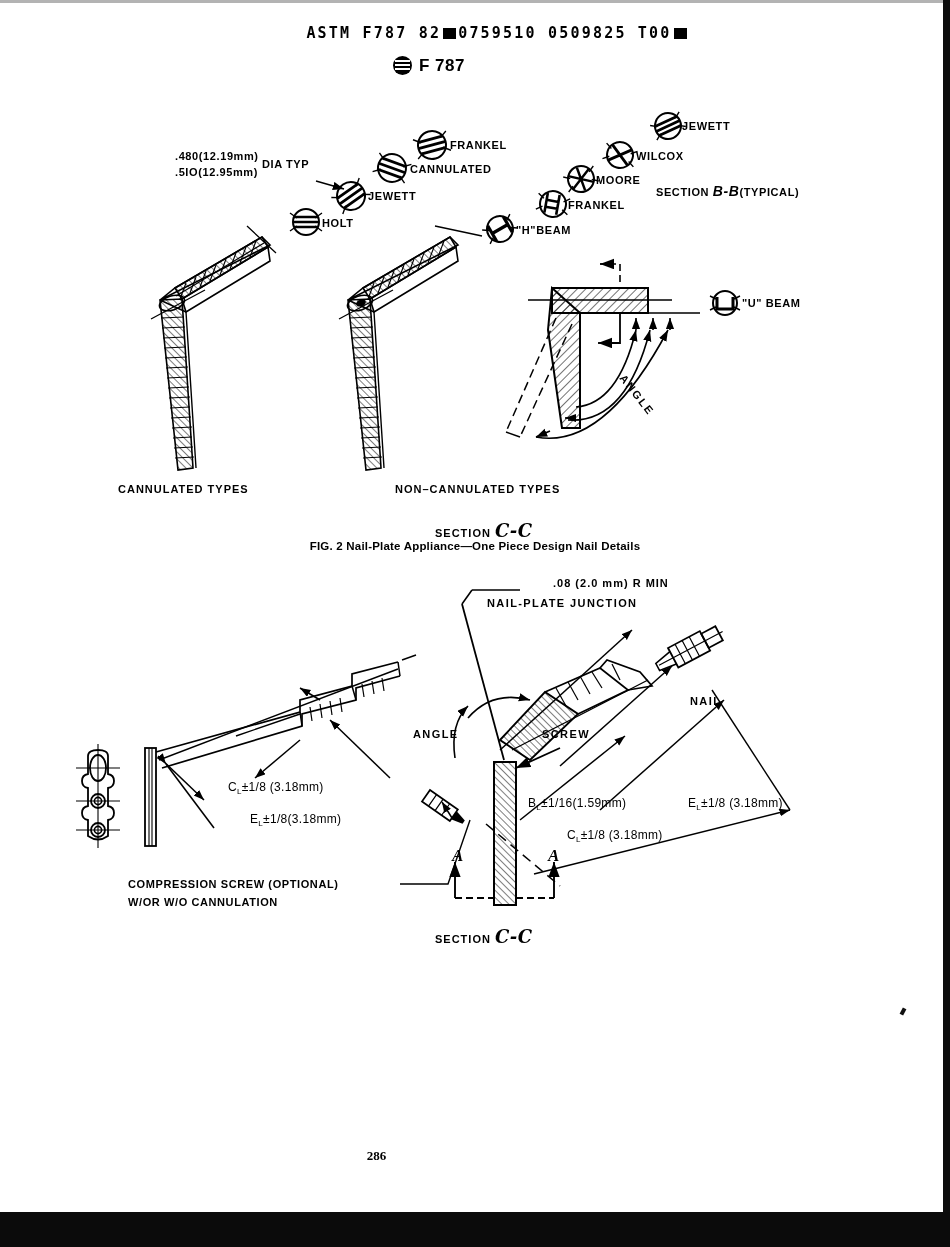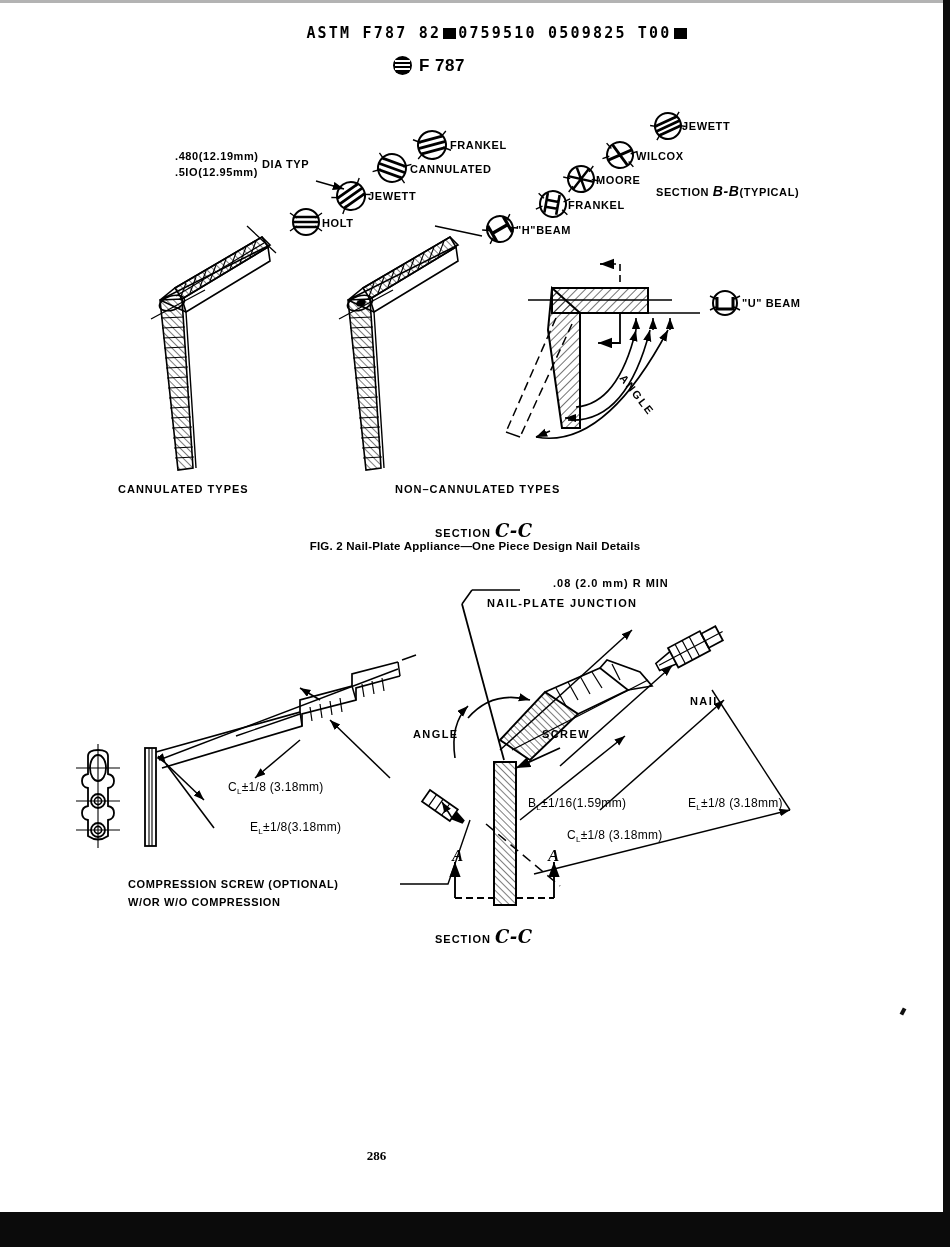--- a/index.html
+++ b/index.html
@@ -378,39 +378,39 @@
 
   <div class="lbl" style="left:530px;top:577px;letter-spacing:1px;margin-left:23px;">.08 (2.0 mm) R MIN</div>
   <div class="lbl" style="left:487px;top:597px;letter-spacing:1.4px;">NAIL-PLATE JUNCTION</div>
   <div class="lbl" style="left:690px;top:695px;letter-spacing:1.4px;">NAIL</div>
   <div class="lbl" style="left:542px;top:728px;letter-spacing:1.4px;">SCREW</div>
   <div class="lbl" style="left:413px;top:728px;letter-spacing:1.4px;">ANGLE</div>
 
   <div class="lbl dim" style="left:228px;top:780px;font-size:12px;">
     <span>C</span><span class="sub">L</span><span>±1/8 (3.18mm)</span>
   </div>
-  <div class="lbl dim" style="left:250px;top:812px;font-size:12px;margin-top:8px;">
+  <div class="lbl dim" style="left:250px;top:812px;font-size:12px;">
     <span>E</span><span class="sub">L</span><span>±1/8(3.18mm)</span>
   </div>
 
   <div class="lbl dim" style="left:528px;top:796px;font-size:12px;">
     <span>B</span><span class="sub">L</span><span>±1/16(1.59mm)</span>
   </div>
   <div class="lbl dim" style="left:567px;top:828px;font-size:12px;">
     <span>C</span><span class="sub">L</span><span>±1/8 (3.18mm)</span>
   </div>
   <div class="lbl dim" style="left:688px;top:796px;font-size:12px;">
     <span>E</span><span class="sub">L</span><span>±1/8 (3.18mm)</span>
   </div>
 
   <div class="lbl" style="left:452px;top:846px;font-size:17px;font-style:italic;font-family:'Liberation Serif','DejaVu Serif',serif;">A</div>
   <div class="lbl" style="left:548px;top:846px;font-size:17px;font-style:italic;font-family:'Liberation Serif','DejaVu Serif',serif;">A</div>
 
   <div class="lbl" style="left:128px;top:878px;letter-spacing:.6px;">COMPRESSION SCREW (OPTIONAL)</div>
-  <div class="lbl" style="left:128px;top:896px;letter-spacing:.6px;">W/OR W/O COMPRESSION</div>
+  <div class="lbl" style="left:128px;top:896px;letter-spacing:.6px;">W/OR W/O CANNULATION</div>
 
   <div class="sectlabel" style="left:435px;top:926px;">
     <span>SECTION</span>
     <span class="cursive">C-C</span>
   </div>
 
   <div class="pageno">286</div>
 </div>
 
 </body></html>

